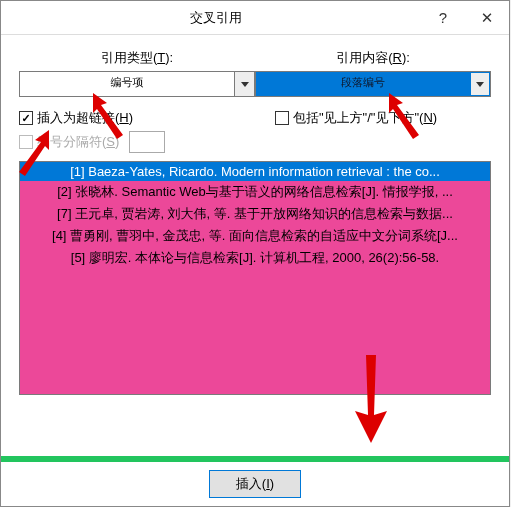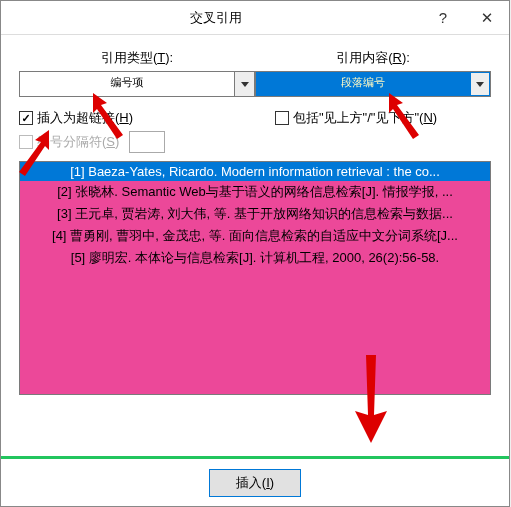--- a/index.html
+++ b/index.html
@@ -19,21 +19,21 @@
   }
   .content { padding: 14px 18px 0 18px; flex: 1; position: relative; }
   .row { display: flex; margin-bottom: 6px; }
   .col { flex: 1; display: flex; flex-direction: column; }
   .label { font-size: 13px; margin-bottom: 4px; }
   .label u { text-decoration: underline; }
   .combo {
     display: flex; height: 26px; border: 1px solid #7a7a7a; background: #fff;
   }
   .combo-text { flex: 1; padding: 3px 6px; font-size: 11px; }
-  .combo.sel .combo-text { background: #0078d7; color: #fef9c3; }
+  .combo.sel .combo-text { background: #0078d7; color: #0f172a; }
   .combo-btn {
     width: 20px; display: flex; align-items: center; justify-content: center;
     border-left: 1px solid #7a7a7a; background: #eee; cursor: pointer;
   }
   .combo.sel .combo-btn { border: 1px solid #0078d7; }
   .chev { width:0; height:0; border-left:4px solid transparent; border-right:4px solid transparent; border-top:5px solid #333; }
   .chk-row { display: flex; gap: 40px; margin-top: 10px; }
   .chk { display: flex; align-items: center; gap: 4px; font-size: 13px; padding: 2px 0; }
   .chk-box {
     width: 14px; height: 14px; border: 1px solid #333; background: #fff;
@@ -46,21 +46,21 @@
     width: 36px; height: 22px; border: 1px solid #aaa; margin-left: 6px; background: #fff;
   }
   .listbox {
     margin-top: 6px; height: 234px; border: 1px solid #7a7a7a; background: #ec4899;
     overflow: hidden; font-size: 13px;
   }
   .list-item { padding: 2px 4px; white-space: nowrap; overflow: hidden; text-overflow: ellipsis; }
   .list-item.sel { background: #0078d7; color: #fff; }
   .footer {
     height: 50px; display: flex; align-items: center; justify-content: center;
-    border-top: 3px solid #22c55e; margin-top: auto;
+    border-top: 6px solid #22c55e; margin-top: auto;
   }
   .btn {
     min-width: 92px; height: 28px; border: 1px solid #7a7a7a; background: #e1e1e1;
     font-size: 13px; cursor: pointer; display: flex; align-items: center; justify-content: center;
     outline: 1px solid #0078d7; outline-offset: -1px;
   }
   
   .arrow { position: absolute; pointer-events: none; }
   .arrow svg { display:block; }
 </style>
@@ -120,21 +120,21 @@
         <div class="chk">
           <div class="chk-box"></div>
           <span><span>包括"见上方"/"见下方"(</span><u>N</u><span>)</span></span>
         </div>
       </div>
     </div>
 
     <div class="listbox">
       <div class="list-item sel">[1] Baeza-Yates, Ricardo. Modern information retrieval : the co...</div>
       <div class="list-item">[2] 张晓林. Semantic Web与基于语义的网络信息检索[J]. 情报学报, ...</div>
-      <div class="list-item">[3] 王元卓, 贾岩涛, 刘大伟, 等. 基于开放网络知识的信息检索与数据...</div>
+      <div class="list-item">[7] 王元卓, 贾岩涛, 刘大伟, 等. 基于开放网络知识的信息检索与数据...</div>
       <div class="list-item">[4] 曹勇刚, 曹羽中, 金茂忠, 等. 面向信息检索的自适应中文分词系统[J...</div>
       <div class="list-item">[5] 廖明宏. 本体论与信息检索[J]. 计算机工程, 2000, 26(2):56-58.</div>
     </div>
 
     <div class="arrow" style="left:92px; top:58px;">
       <svg width="50" height="50">
           <polygon points="0,0 14,10 8,12 30,42 24,46 4,16 0,20" fill="#d00"></polygon>
         </svg>
     </div>
     <div class="arrow" style="left:388px; top:58px;">

